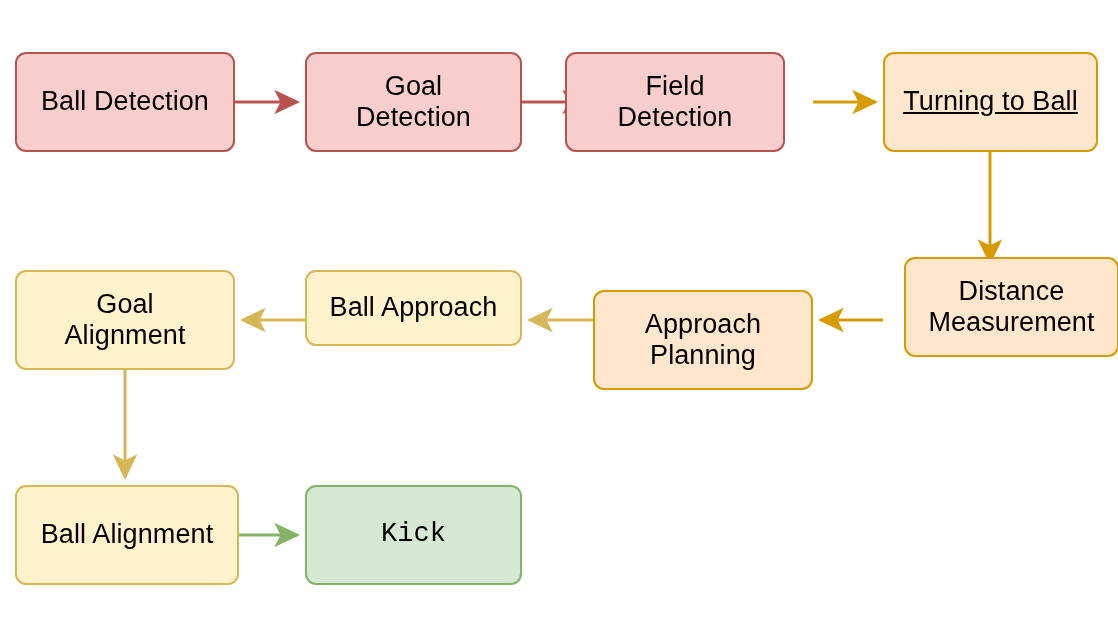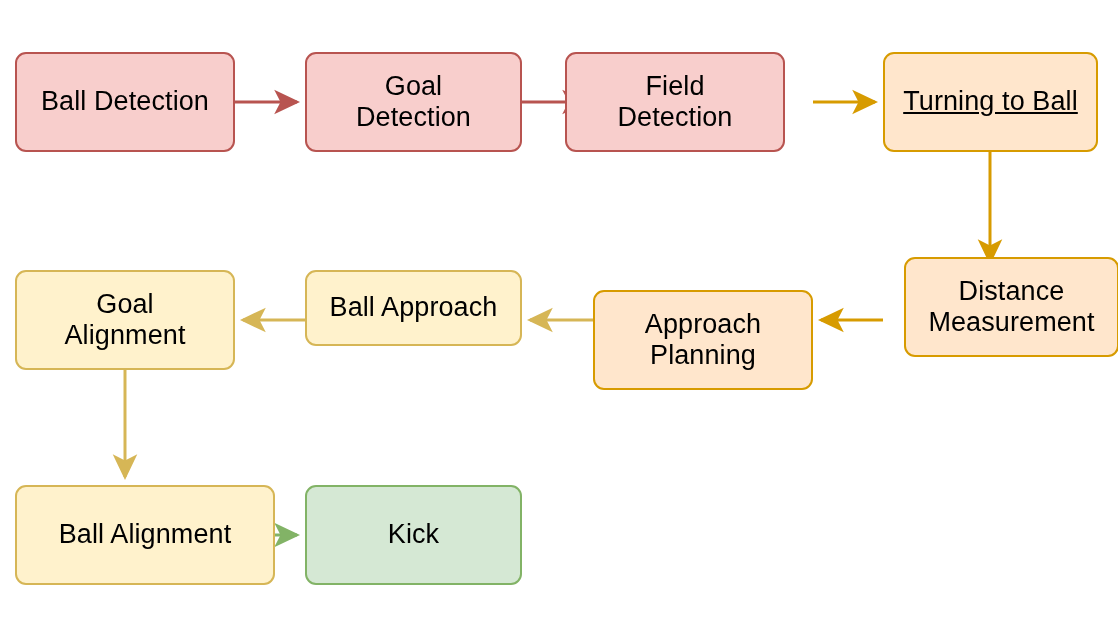--- a/index.html
+++ b/index.html
@@ -87,16 +87,16 @@
   <div class="node orange" style="left:883px; top:52px;  width:215px; height:100px;text-decoration:underline;">Turning to Ball</div>
 
   <div class="node orange" style="left:883px; top:257px; width:215px; height:100px;margin-left:21px;">Distance
 Measurement</div>
   <div class="node orange" style="left:593px; top:270px; width:220px; height:100px;margin-top:20px;">Approach
 Planning</div>
   <div class="node yellow" style="left:305px; top:270px; width:217px; height:76px;">Ball Approach</div>
   <div class="node yellow" style="left:15px;  top:270px; width:220px; height:100px;">Goal
 Alignment</div>
 
-  <div class="node yellow" style="left:15px;  top:485px; width:260px; height:100px;">Ball Alignment</div>
-  <div class="node green" style="left:305px; top:485px; width:217px; height:100px;">Kick</div>
+  <div class="node yellow" style="left:15px;  top:485px; width:224px; height:100px;">Ball Alignment</div>
+  <div class="node green" style="left:305px; top:485px; width:217px; height:100px;font-family:Liberation Mono, monospace;">Kick</div>
 
 </div>
 
 </body></html>

